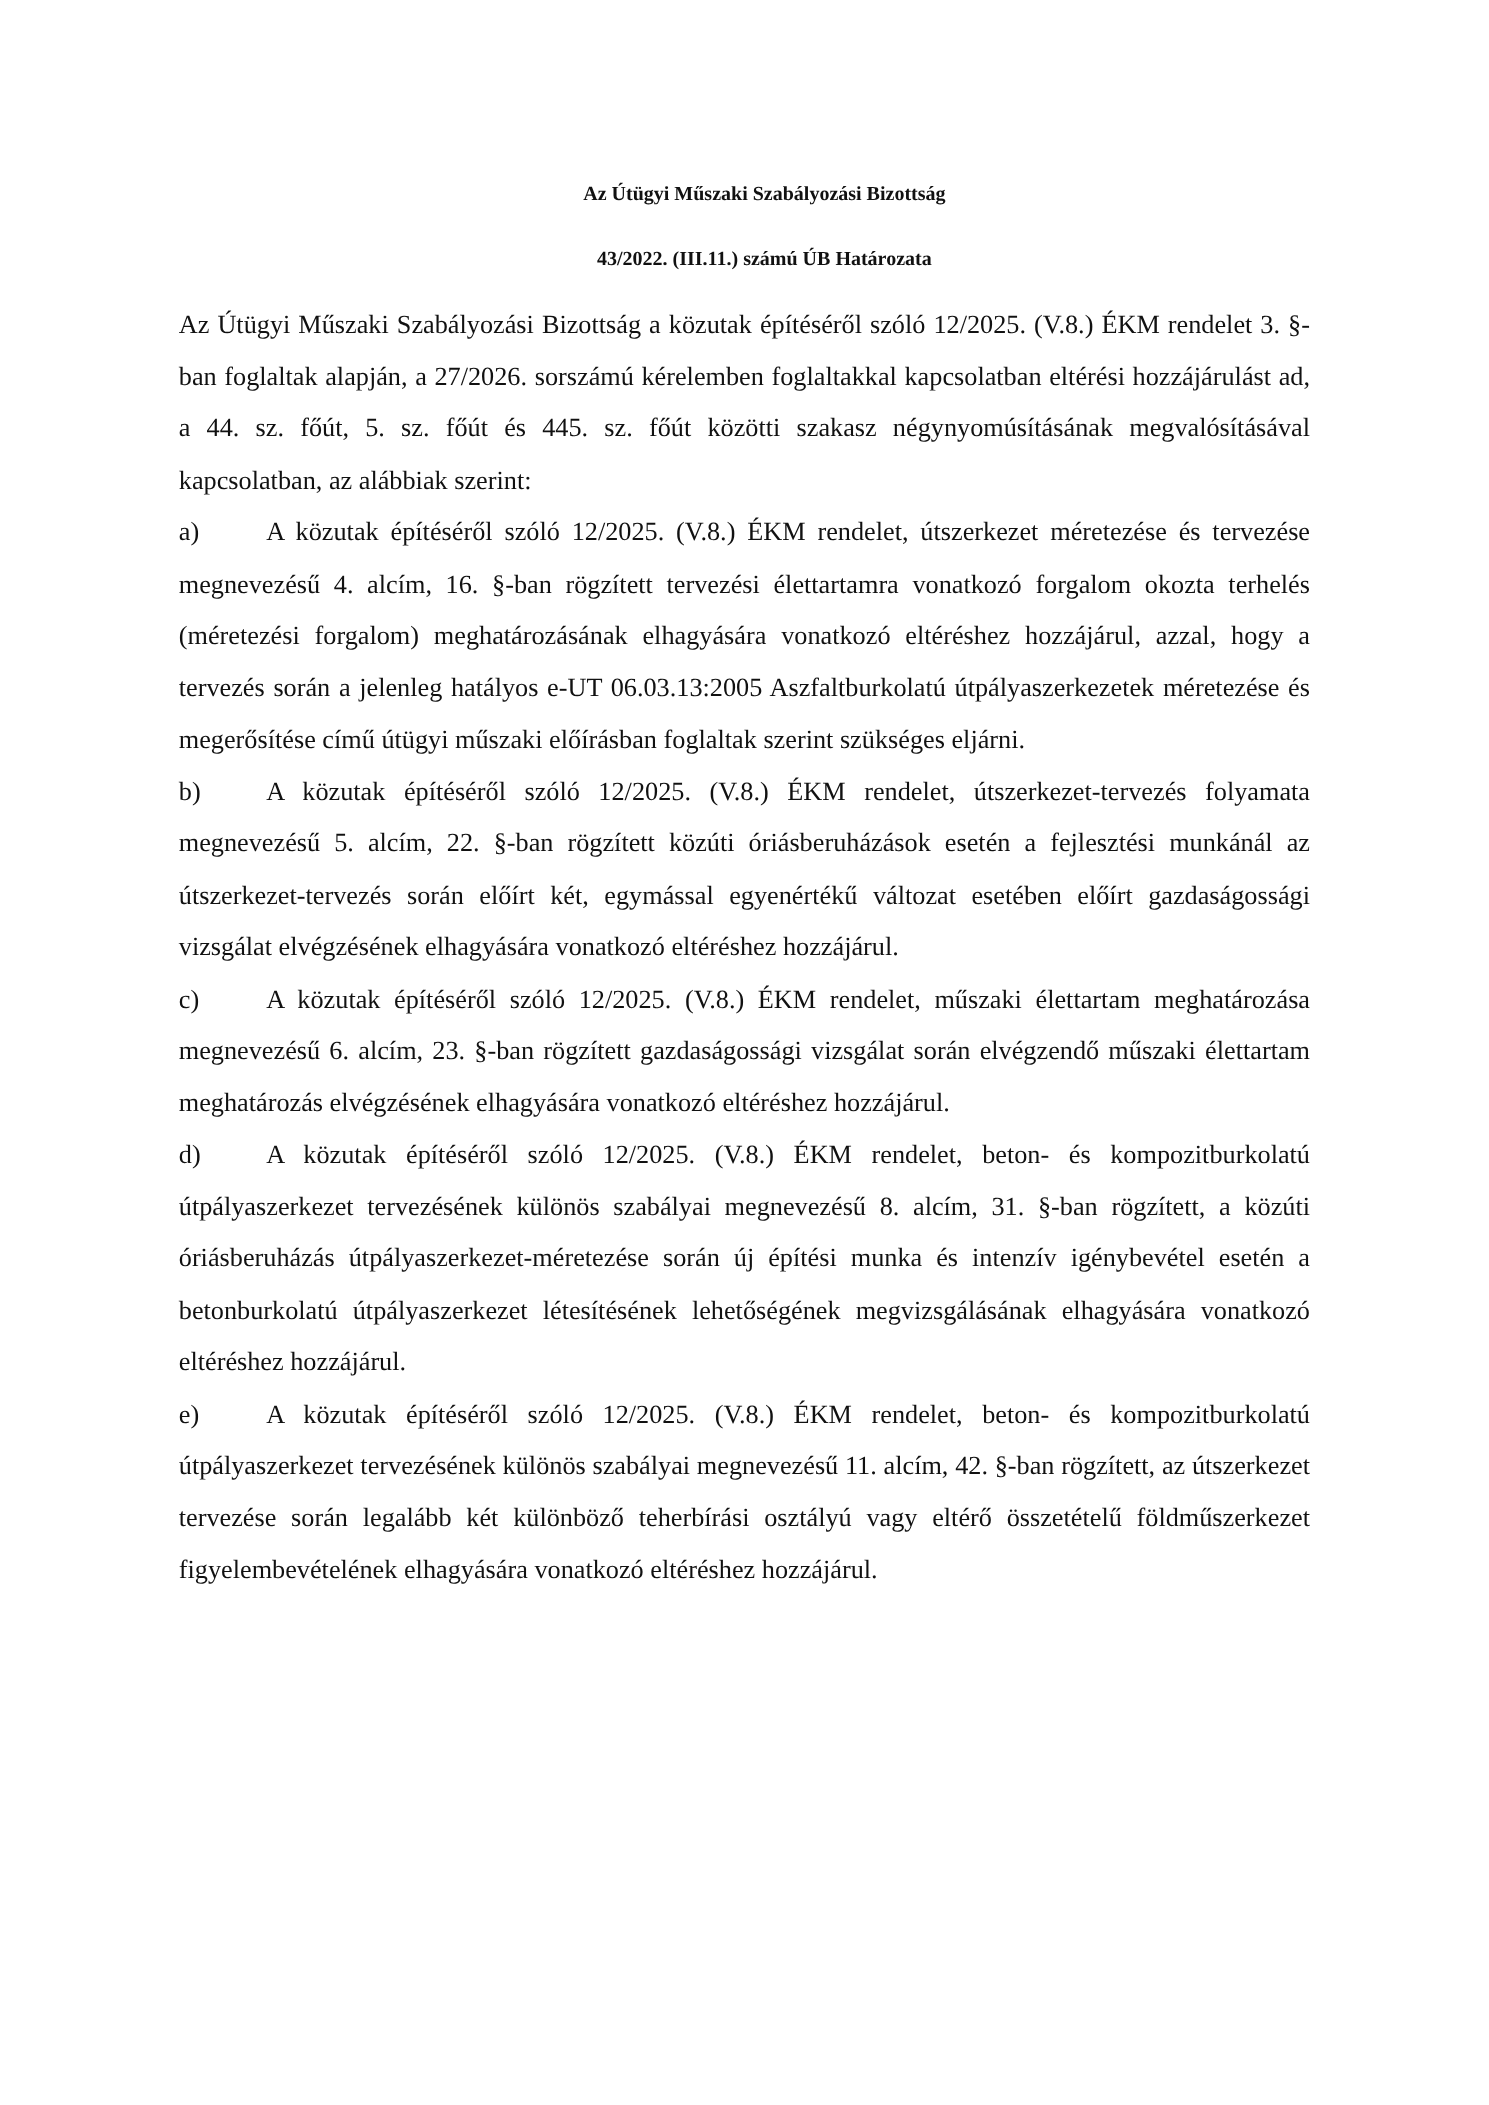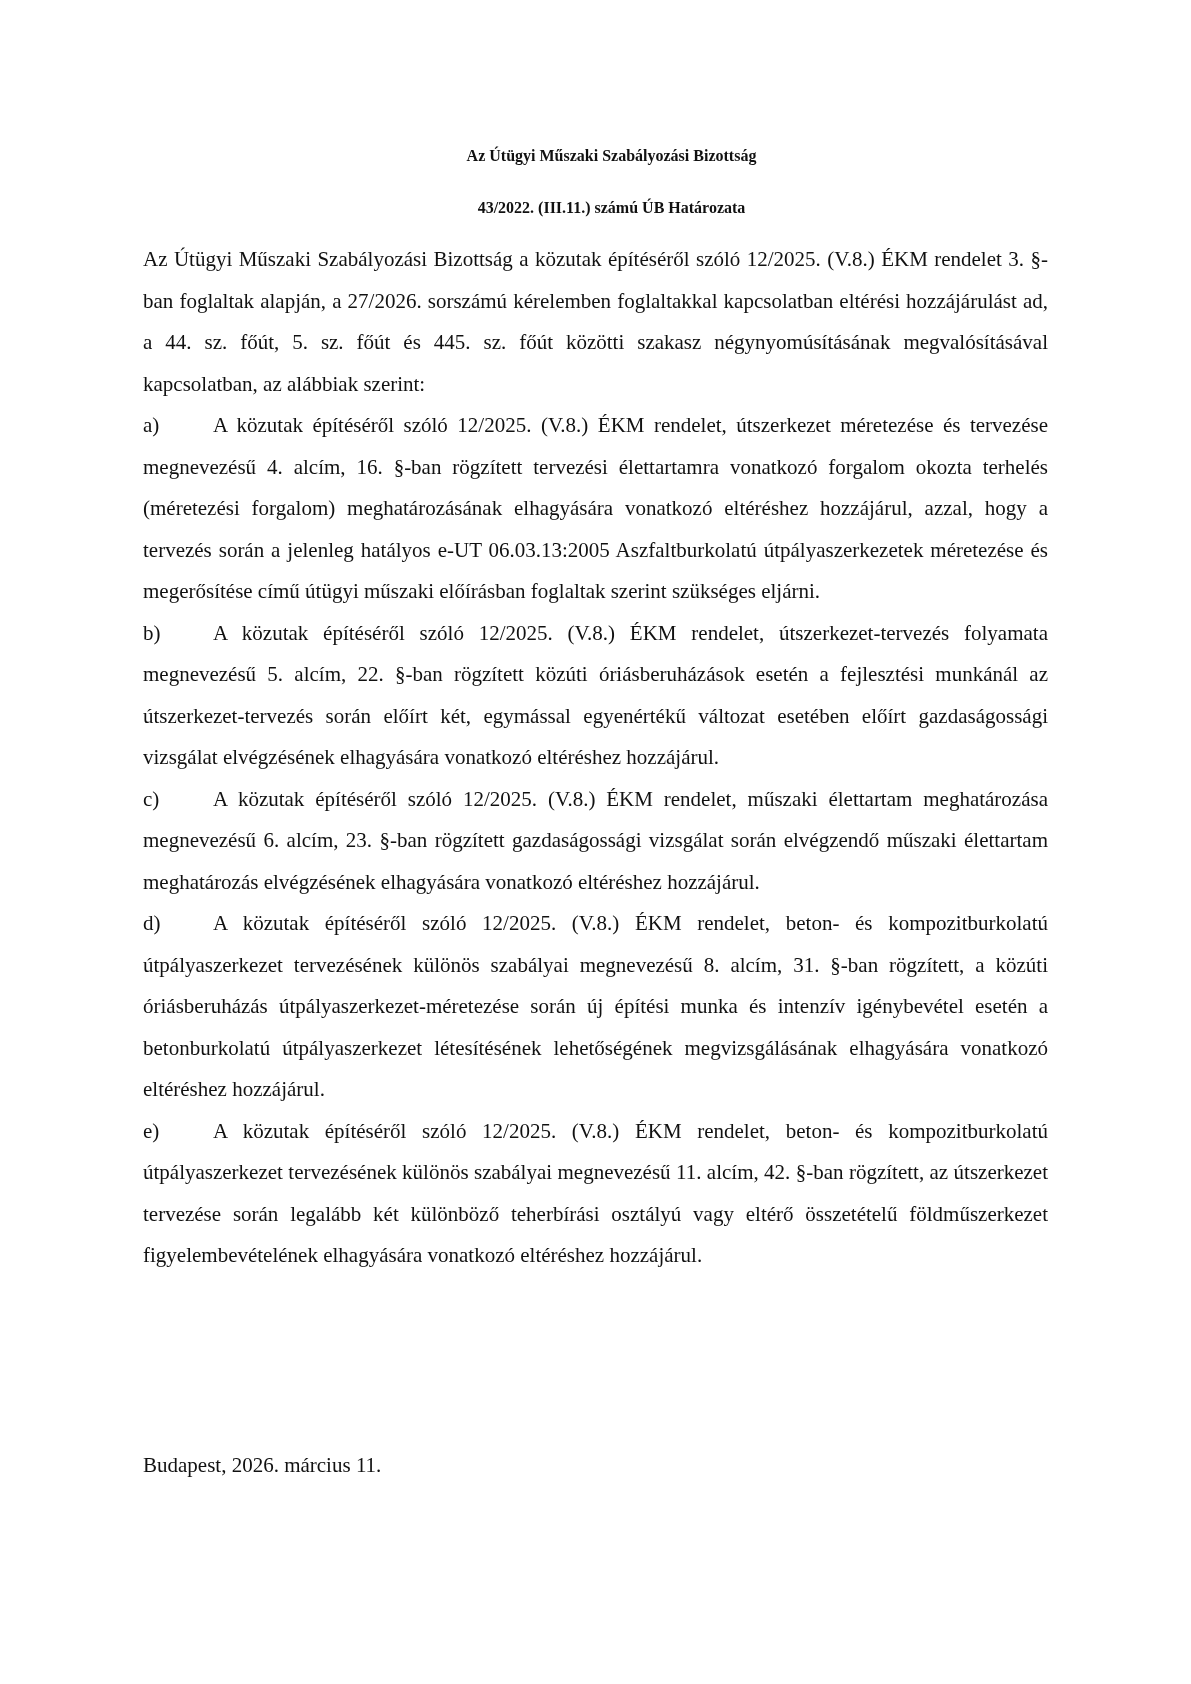--- a/index.html
+++ b/index.html
@@ -53,14 +53,13 @@
     <div class="item">
       <span class="marker">d)</span>
       <p><span>A közutak építéséről szóló 12/2025. (V.8.) ÉKM rendelet, beton- és kompozitburkolatú útpályaszerkezet tervezésének különös szabályai megnevezésű 8. alcím, 31. §-ban rögzített, a közúti óriásberuházás útpályaszerkezet-méretezése során új építési munka és intenzív igénybevétel esetén a betonburkolatú útpályaszerkezet létesítésének lehetőségének megvizsgálásának elhagyására vonatkozó </span><b>eltéréshez hozzájárul</b><span>.</span></p>
     </div>
     <div class="item">
       <span class="marker">e)</span>
       <p><span>A közutak építéséről szóló 12/2025. (V.8.) ÉKM rendelet, beton- és kompozitburkolatú útpályaszerkezet tervezésének különös szabályai megnevezésű 11. alcím, 42. §-ban rögzített, az útszerkezet tervezése során legalább két különböző teherbírási osztályú vagy eltérő összetételű földműszerkezet figyelembevételének elhagyására vonatkozó </span><b>eltéréshez hozzájárul</b><span>.</span></p>
     </div>
   </div>
 
-  <div class="closing">Budapest, 2026. március 11.</div>
 </div>
 
 </body></html>

